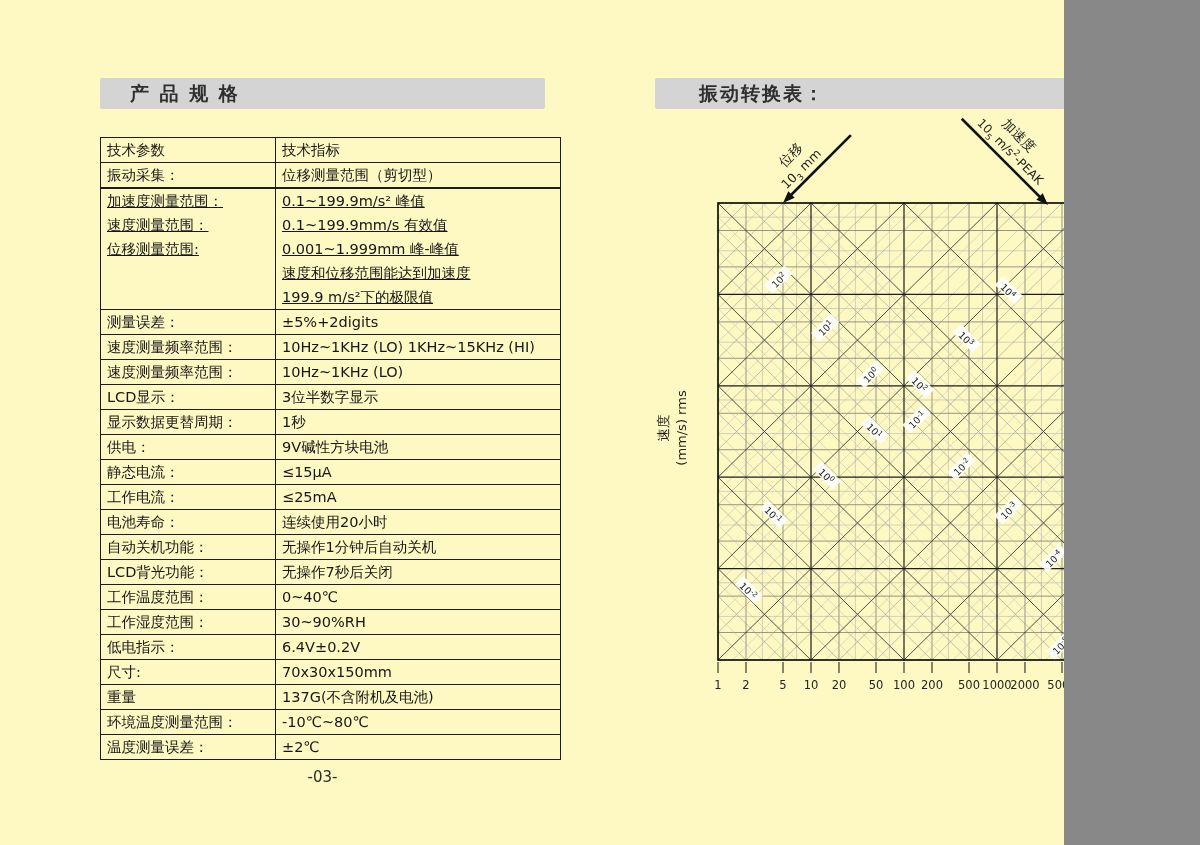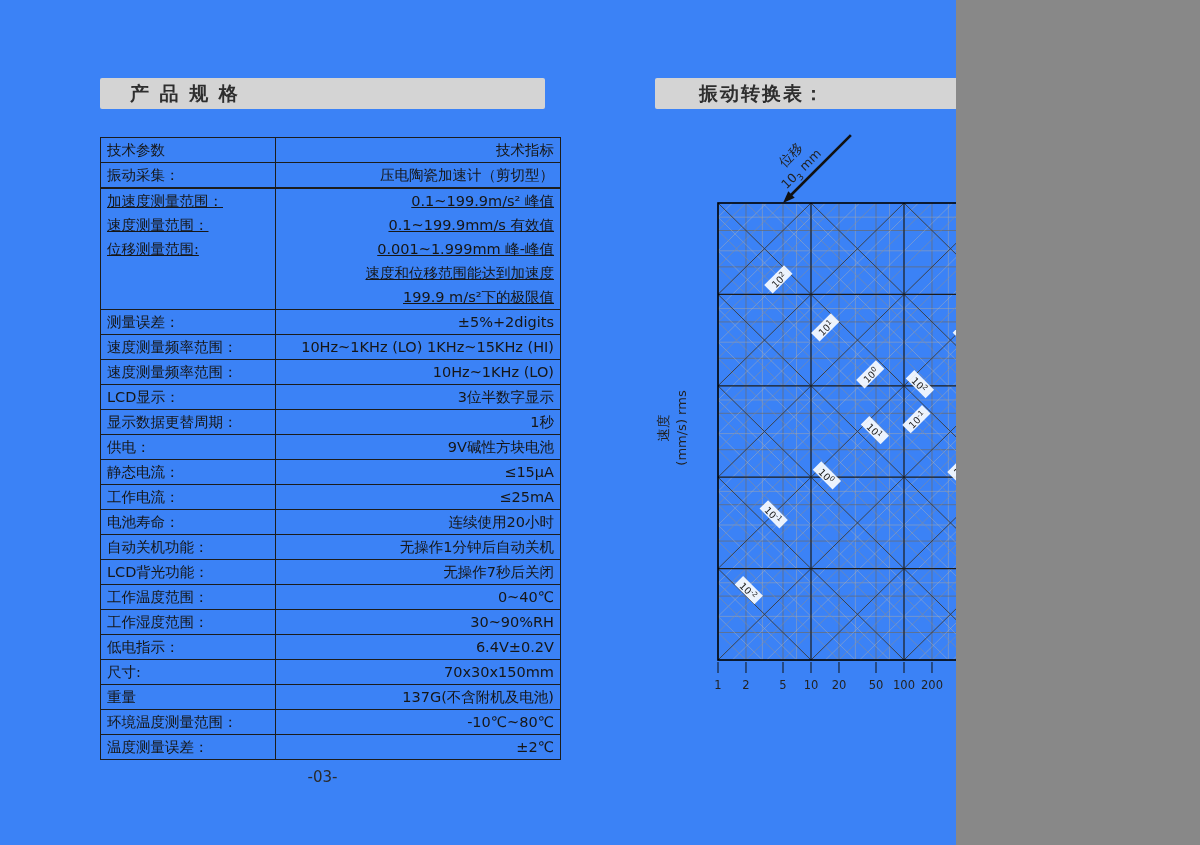--- a/index.html
+++ b/index.html
@@ -1,28 +1,28 @@
 <!DOCTYPE html>
 <html><head>
 <meta charset="utf-8">
 <style>
   html,body{margin:0;padding:0;}
   body{background:#888;font-family:"DejaVu Sans",sans-serif;}
-  .page{position:relative;width:956px;height:845px;background:#3b82f6;overflow:hidden;
-        font-family:"DejaVu Sans",sans-serif;color:#1a1a1a;}
+  .page{position:relative;width:1048px;height:845px;background:#fef9c3;overflow:hidden;
+        font-family:"DejaVu Sans",sans-serif;color:#1a1a1a;padding-left:16px;}
   .section-header{position:absolute;height:31px;background:#d4d4d4;border-radius:2px;
         font-size:19px;font-weight:bold;color:#2e2e2e;line-height:31px;letter-spacing:2px;}
   .hdr-left{left:100px;top:78px;width:445px;padding-left:30px;box-sizing:border-box;}
   .hdr-right{left:655px;top:78px;width:450px;padding-left:44px;box-sizing:border-box;}
   table.spec{position:absolute;left:100px;top:137px;width:446px;border-collapse:collapse;
         table-layout:fixed;font-size:14.5px;color:#161616;}
   table.spec td{border:1px solid #1c1c1c;padding:0 6px;height:24px;line-height:24px;
         white-space:nowrap;overflow:hidden;vertical-align:top;margin-top:48px;}
   table.spec td.c1{width:162px;}
-  table.spec td.c2{width:272px;text-align:right;}
+  table.spec td.c2{width:272px;}
   table.spec tr.thick td{border-bottom-width:2px;}
   table.spec .ln{height:24px;line-height:24px;text-decoration:underline;}
   .footer{position:absolute;font-size:15px;color:#2a2a2a;text-align:center;}
   .footer-left{left:100px;width:445px;top:768px;}
   .footer-right{left:655px;width:450px;top:768px;}
   .side-tab{position:absolute;left:1128px;top:363px;width:42px;height:108px;background:#c6c6c6;
         border-radius:10px;color:#ffffff;font-size:15px;
         writing-mode:vertical-rl;text-orientation:upright;letter-spacing:7px;
         display:flex;align-items:center;justify-content:center;}
   #chart-svg{position:absolute;left:640px;top:110px;width:560px;height:700px;}
@@ -37,21 +37,21 @@
   </div>
 
   <table class="spec">
     <tbody id="spec-tbody">
         <tr>
           <td class="c1">技术参数</td>
           <td class="c2">技术指标</td>
         </tr>
         <tr class="thick">
           <td class="c1">振动采集：</td>
-          <td class="c2">压电陶瓷加速计（剪切型）</td>
+          <td class="c2">位移测量范围（剪切型）</td>
         </tr>
         <tr>
           <td class="c1">
             <div class="ln">加速度测量范围：</div>
             <div class="ln">速度测量范围：</div>
             <div class="ln">位移测量范围:</div>
           </td>
           <td class="c2">
             <div class="ln">0.1~199.9m/s² 峰值</div>
             <div class="ln">0.1~199.9mm/s 有效值</div>

